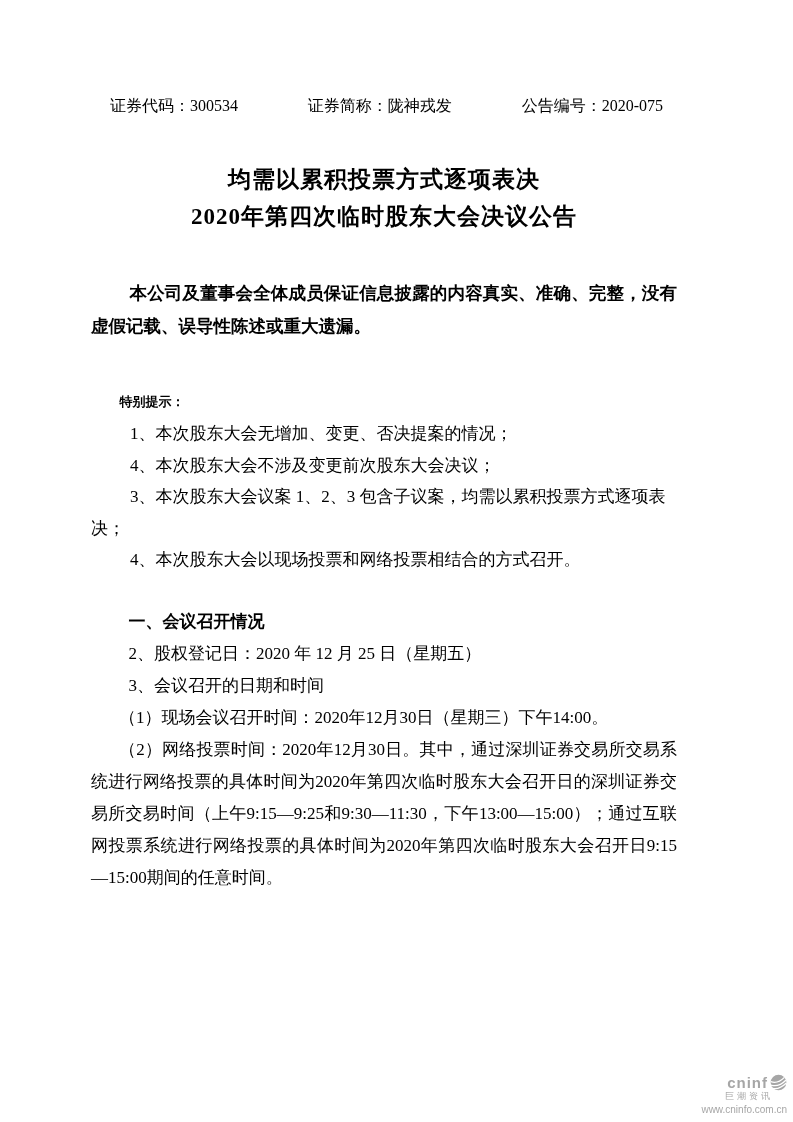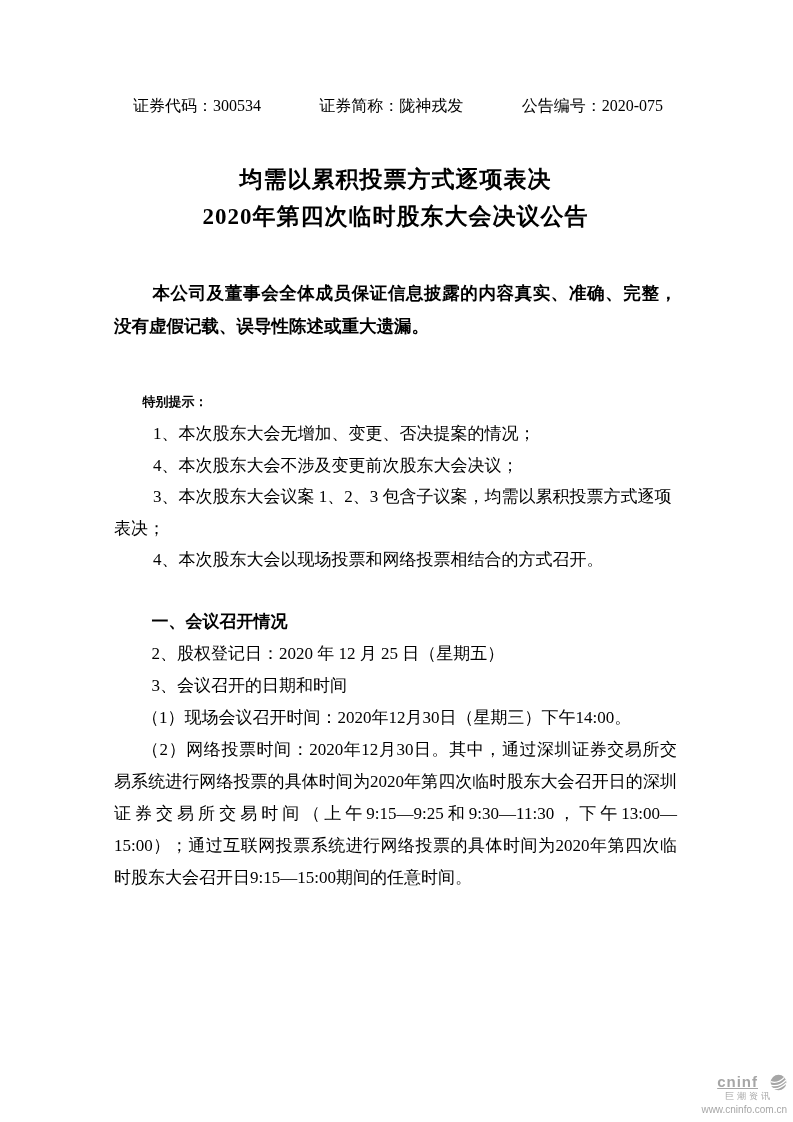--- a/index.html
+++ b/index.html
@@ -7,21 +7,21 @@
     position:relative;
     width:793px; height:1122px;
     margin:0 auto;
     background:#ffffff;
     color:#000000;
     font-family:"Liberation Serif","DejaVu Serif",serif;
     overflow:hidden;
     box-sizing:border-box;
   }
   .content {
-    padding:0 116px 0 114px;
+    padding:0 116px 0 91px;
   }
   .doc-header {
     display:flex;
     justify-content:space-between;
     margin:95px 14px 0 19px;
     font-size:16px;
     line-height:21px;
     white-space:nowrap;
   }
   .title-block { margin-top:45px; }
@@ -70,24 +70,23 @@
     position:absolute;
     right:6px;
     bottom:7px;
     text-align:right;
     color:#a6a6a6;
     font-family:"Liberation Sans","DejaVu Sans",sans-serif;
     line-height:1.1;
   }
   .logo-row {
     display:flex;
-    align-items:center;
+    align-items:flex-end;
     justify-content:flex-end;
-    gap:12px;
-    text-decoration:underline;
+    gap:2px;
   }
   .logo-word {
     font-size:15px;
     font-weight:700;
     letter-spacing:1px;
   }
   .logo-cn {
     font-size:9px;
     letter-spacing:3px;
     margin-top:1px;

